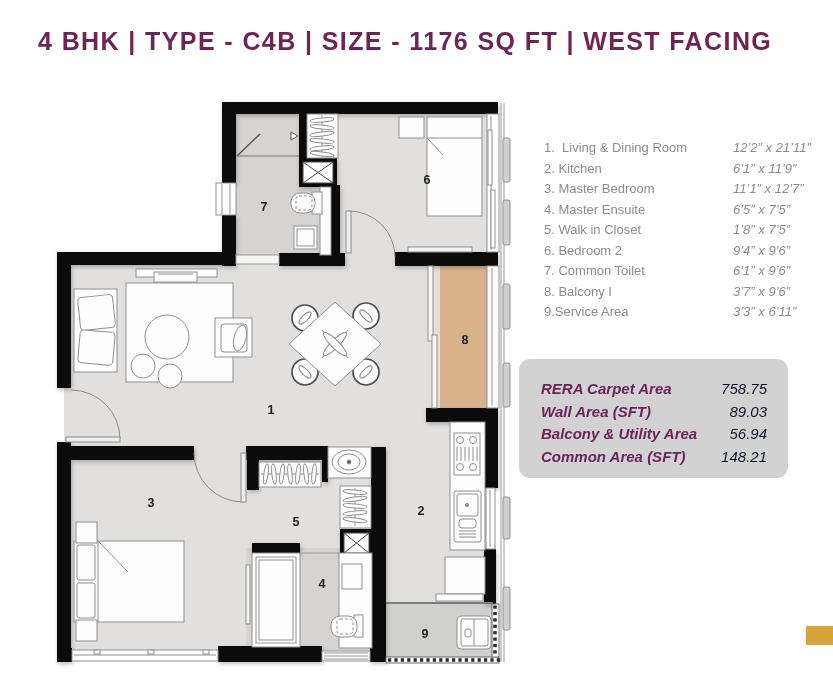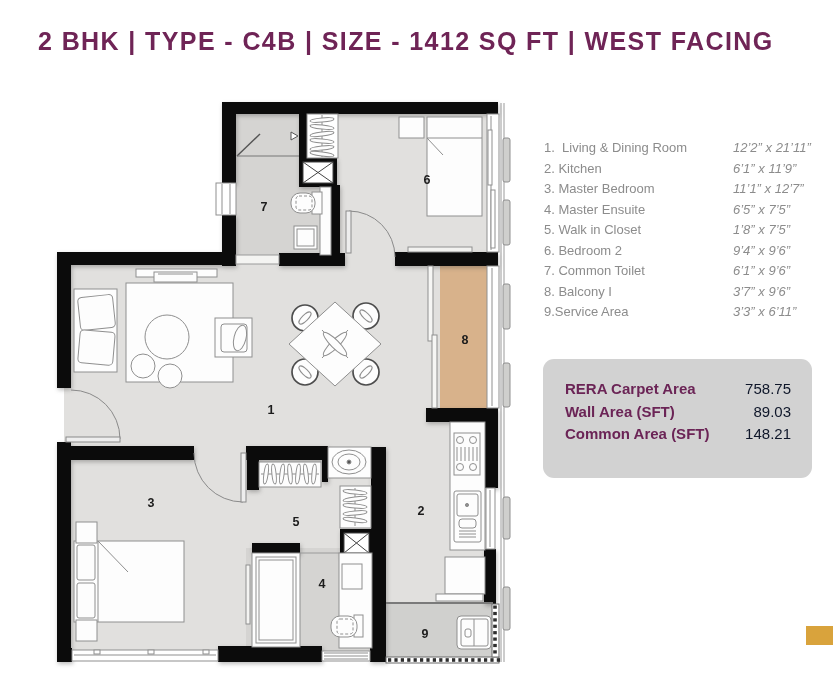--- a/index.html
+++ b/index.html
@@ -3,30 +3,30 @@
 <meta charset="utf-8">
 <style>
   html,body{margin:0;padding:0;background:#ffffff;width:833px;height:698px;overflow:hidden;}
   body{font-family:"Liberation Sans", sans-serif;position:relative;}
   .title{position:absolute;left:38px;top:27px;width:780px;color:#6f2456;
     font-size:25px;font-weight:bold;letter-spacing:1.4px;white-space:nowrap;}
   .legend{position:absolute;left:544px;top:138px;width:266px;color:#8c8c8c;font-size:13px;line-height:20.5px;}
   .legend .row{display:flex;}
   .legend .nm{flex:1 1 auto;}
   .legend .dim{width:77px;flex:0 0 auto;text-align:left;white-space:nowrap;font-style:italic;}
-  .rera{position:absolute;left:543px;top:359px;width:269px;height:119px;background:#d2d2d2;border-radius:11px;}
+  .rera{position:absolute;left:519px;top:359px;width:269px;height:119px;background:#d2d2d2;border-radius:11px;font-style:italic;}
   .rera table{margin:19px 20px 0 21px;width:228px;border-collapse:collapse;font-size:15px;line-height:20.5px;}
   .rera td.l{color:#6b2456;font-weight:bold;white-space:nowrap;}
   .rera td.r{color:#0f172a;text-align:right;}
   .gold{position:absolute;left:806px;top:626px;width:27px;height:19px;background:#d9a33c;}
 </style>
 </head>
 <body>
 
-<div class="title">2 BHK | TYPE - C4B | SIZE - 1412 SQ FT | WEST FACING</div>
+<div class="title">4 BHK | TYPE - C4B | SIZE - 1176 SQ FT | WEST FACING</div>
 
 <div class="legend">
   <div class="row">
       <span class="nm">1.&nbsp; Living &amp; Dining Room</span>
       <span class="dim">12’2” x 21’11”</span>
     </div>
   <div class="row">
       <span class="nm">2. Kitchen</span>
       <span class="dim">6’1” x 11’9”</span>
     </div>
@@ -63,20 +63,24 @@
 <div class="rera">
   <table>
     <tbody>
         <tr>
           <td class="l">RERA Carpet Area</td>
           <td class="r">758.75</td>
         </tr>
     <tr>
           <td class="l">Wall Area (SFT)</td>
           <td class="r">89.03</td>
+        </tr>
+    <tr>
+          <td class="l">Balcony &amp; Utility Area</td>
+          <td class="r">56.94</td>
         </tr>
     <tr>
           <td class="l">Common Area (SFT)</td>
           <td class="r">148.21</td>
         </tr>
   </tbody>
     </table>
 </div>
 
 <div class="gold"></div>

